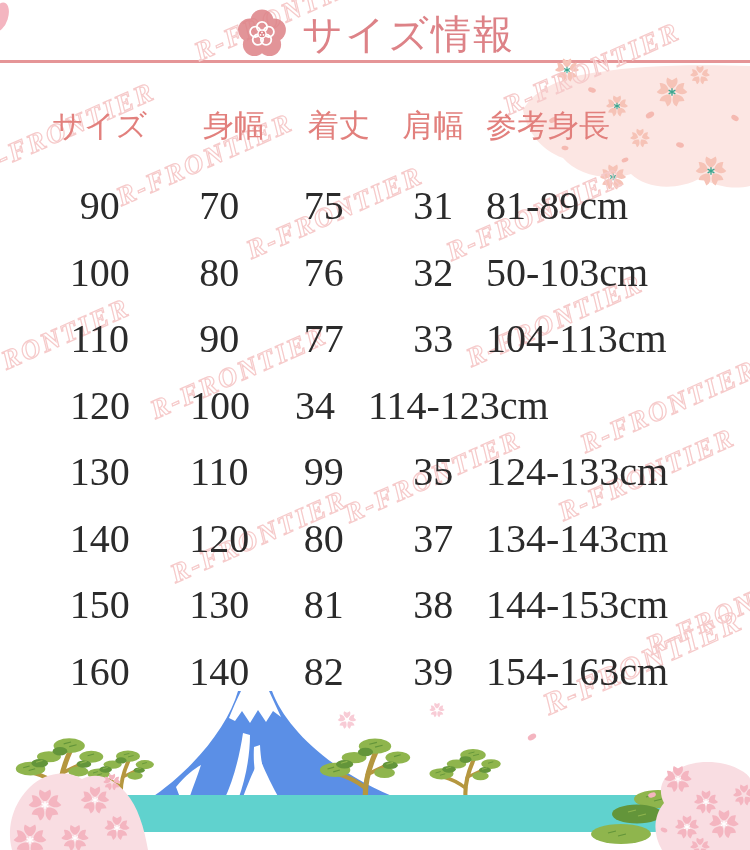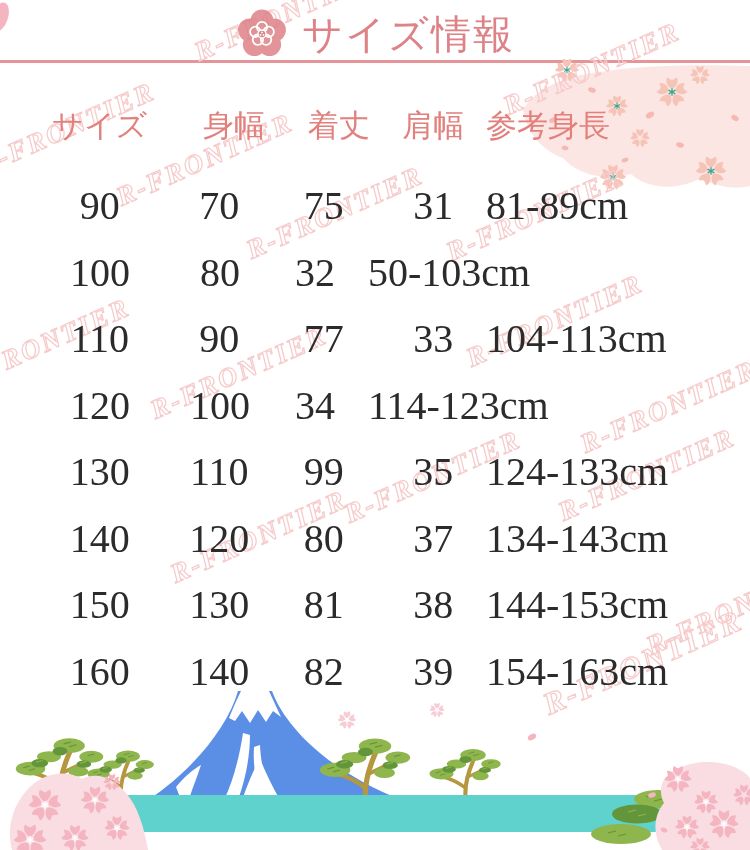--- a/index.html
+++ b/index.html
@@ -133,20 +133,21 @@
     <div class="trow tdata" style="top:172px">
       <span class="c c1">90</span>
       <span class="c c2">70</span>
       <span class="c c3">75</span>
       <span class="c c4">31</span>
       <span class="c c5">81-89cm</span>
     </div>
     <div class="trow tdata" style="top:239px">
       <span class="c c1">100</span>
       <span class="c c2">80</span>
+      <span class="c c3">76</span>
       <span class="c c4">32</span>
       <span class="c c5">50-103cm</span>
     </div>
     <div class="trow tdata" style="top:305px">
       <span class="c c1">110</span>
       <span class="c c2">90</span>
       <span class="c c3">77</span>
       <span class="c c4">33</span>
       <span class="c c5">104-113cm</span>
     </div>

